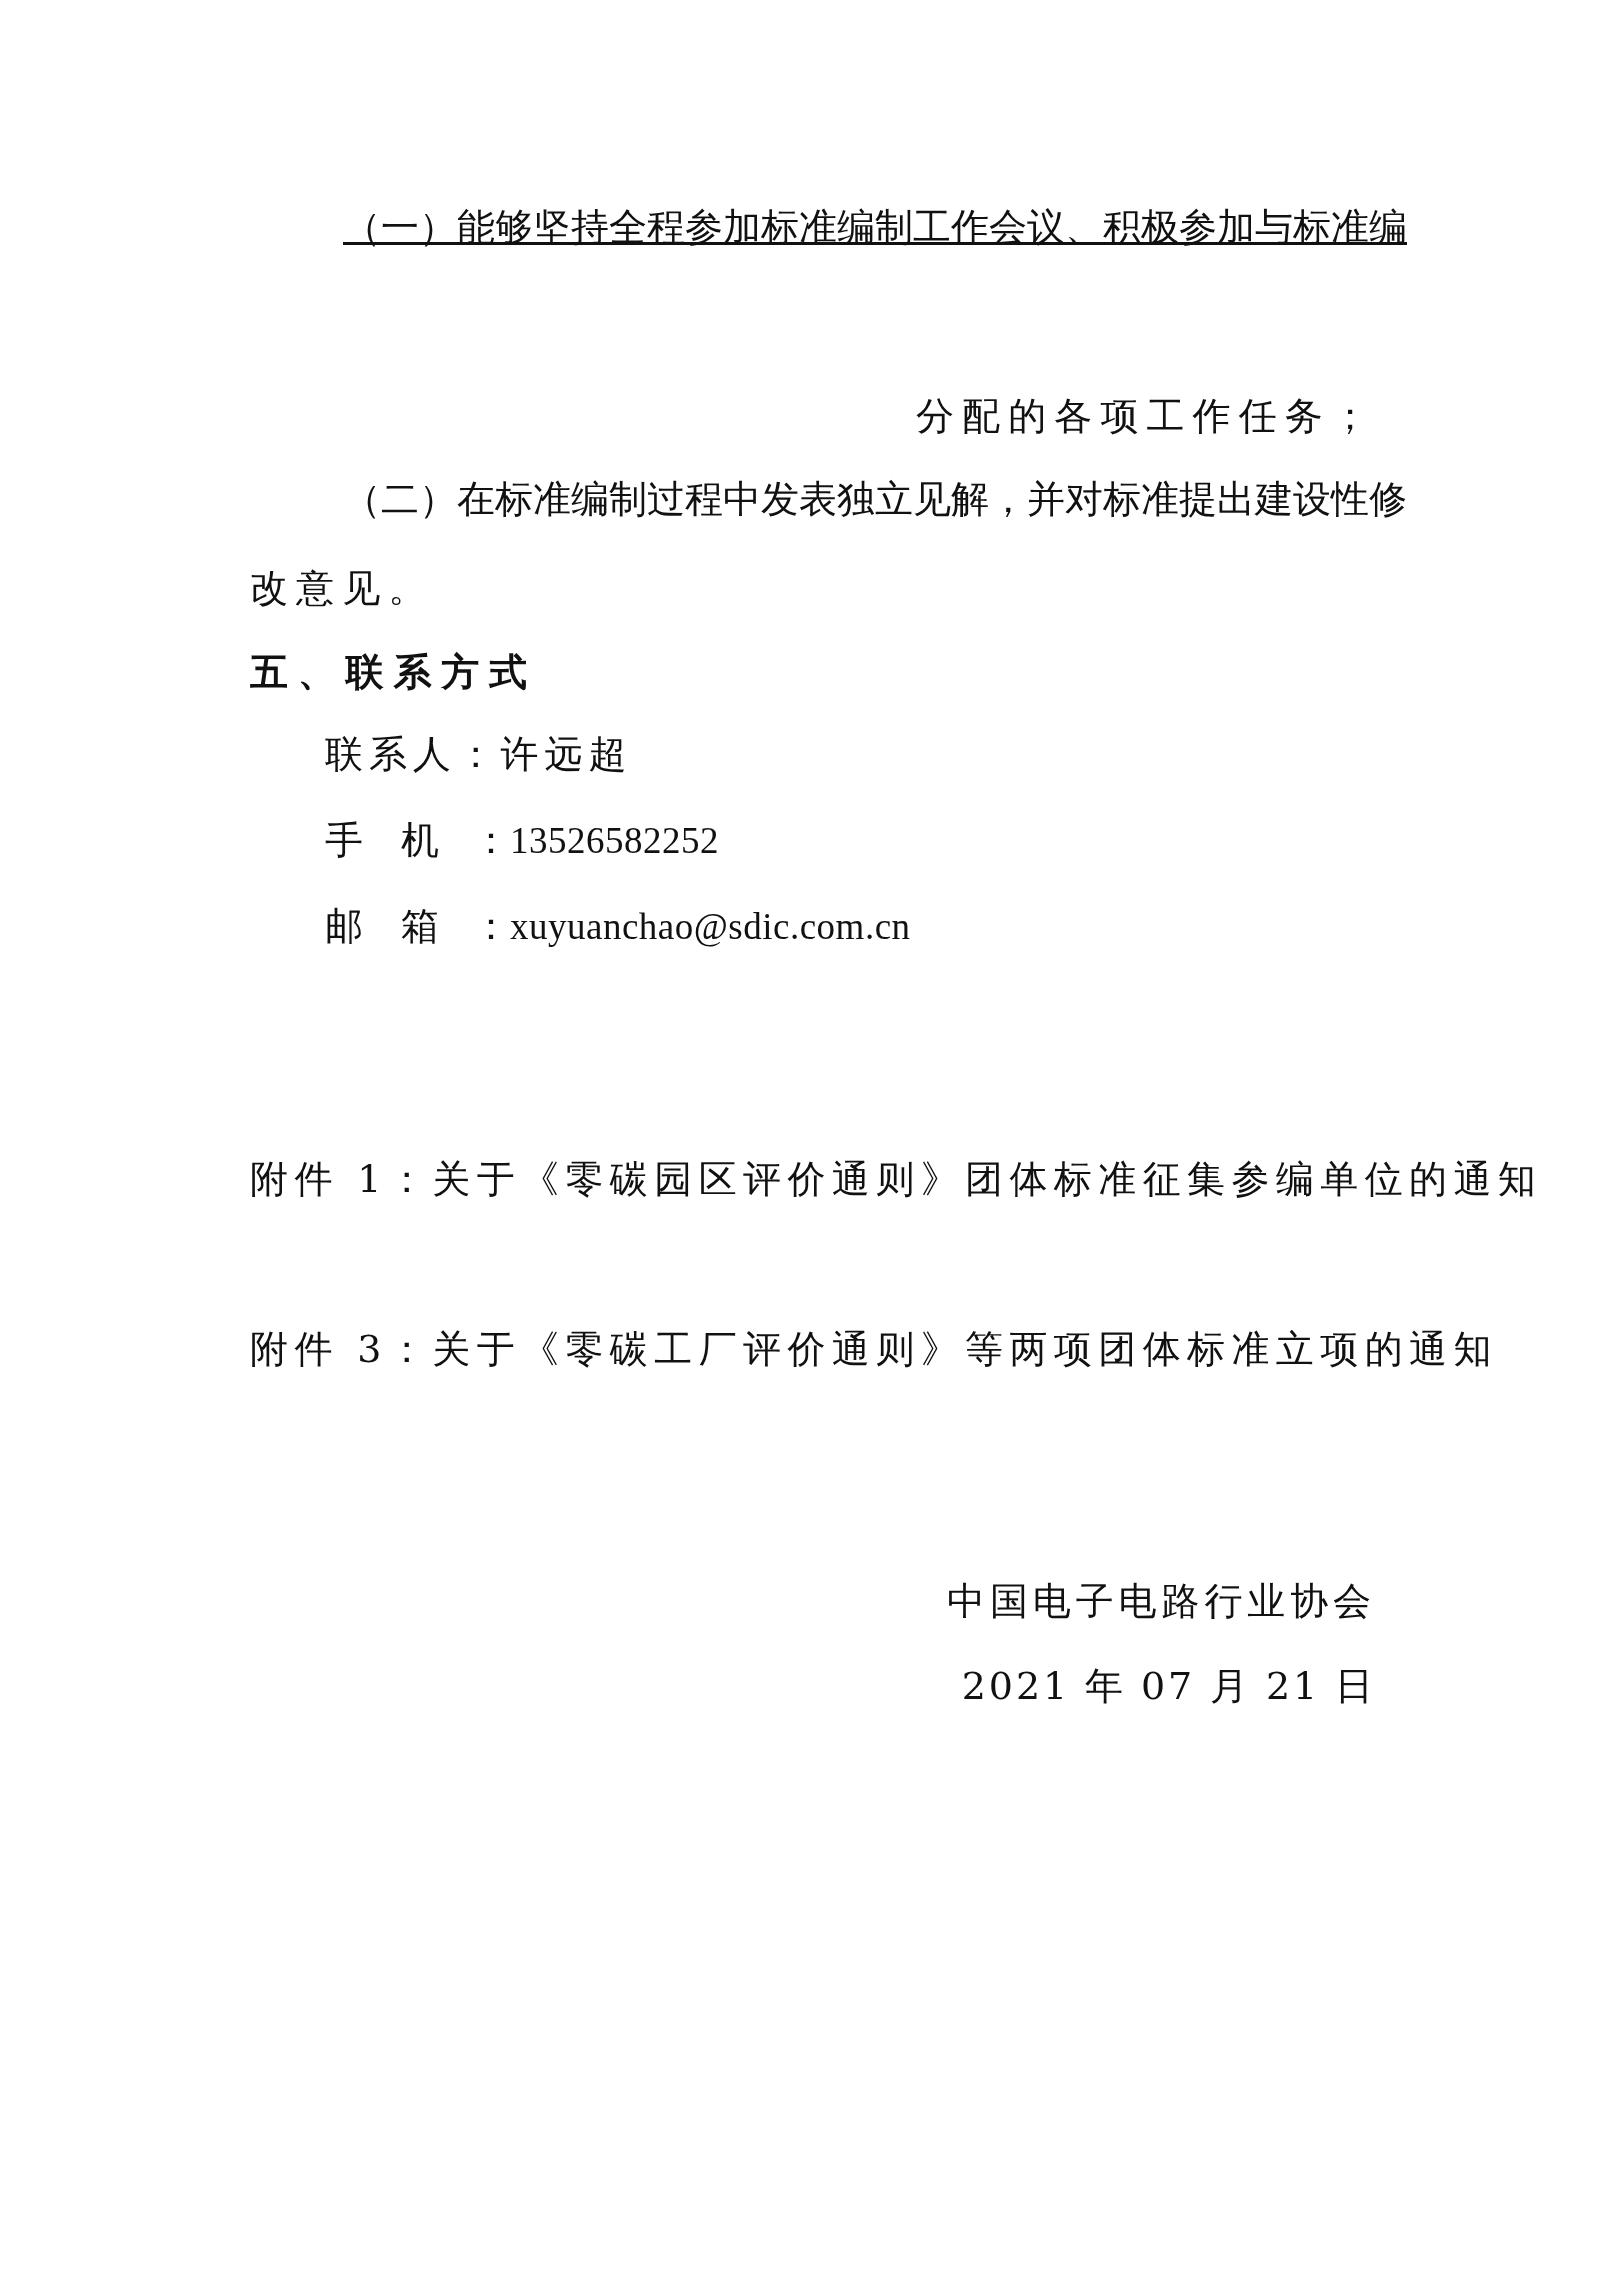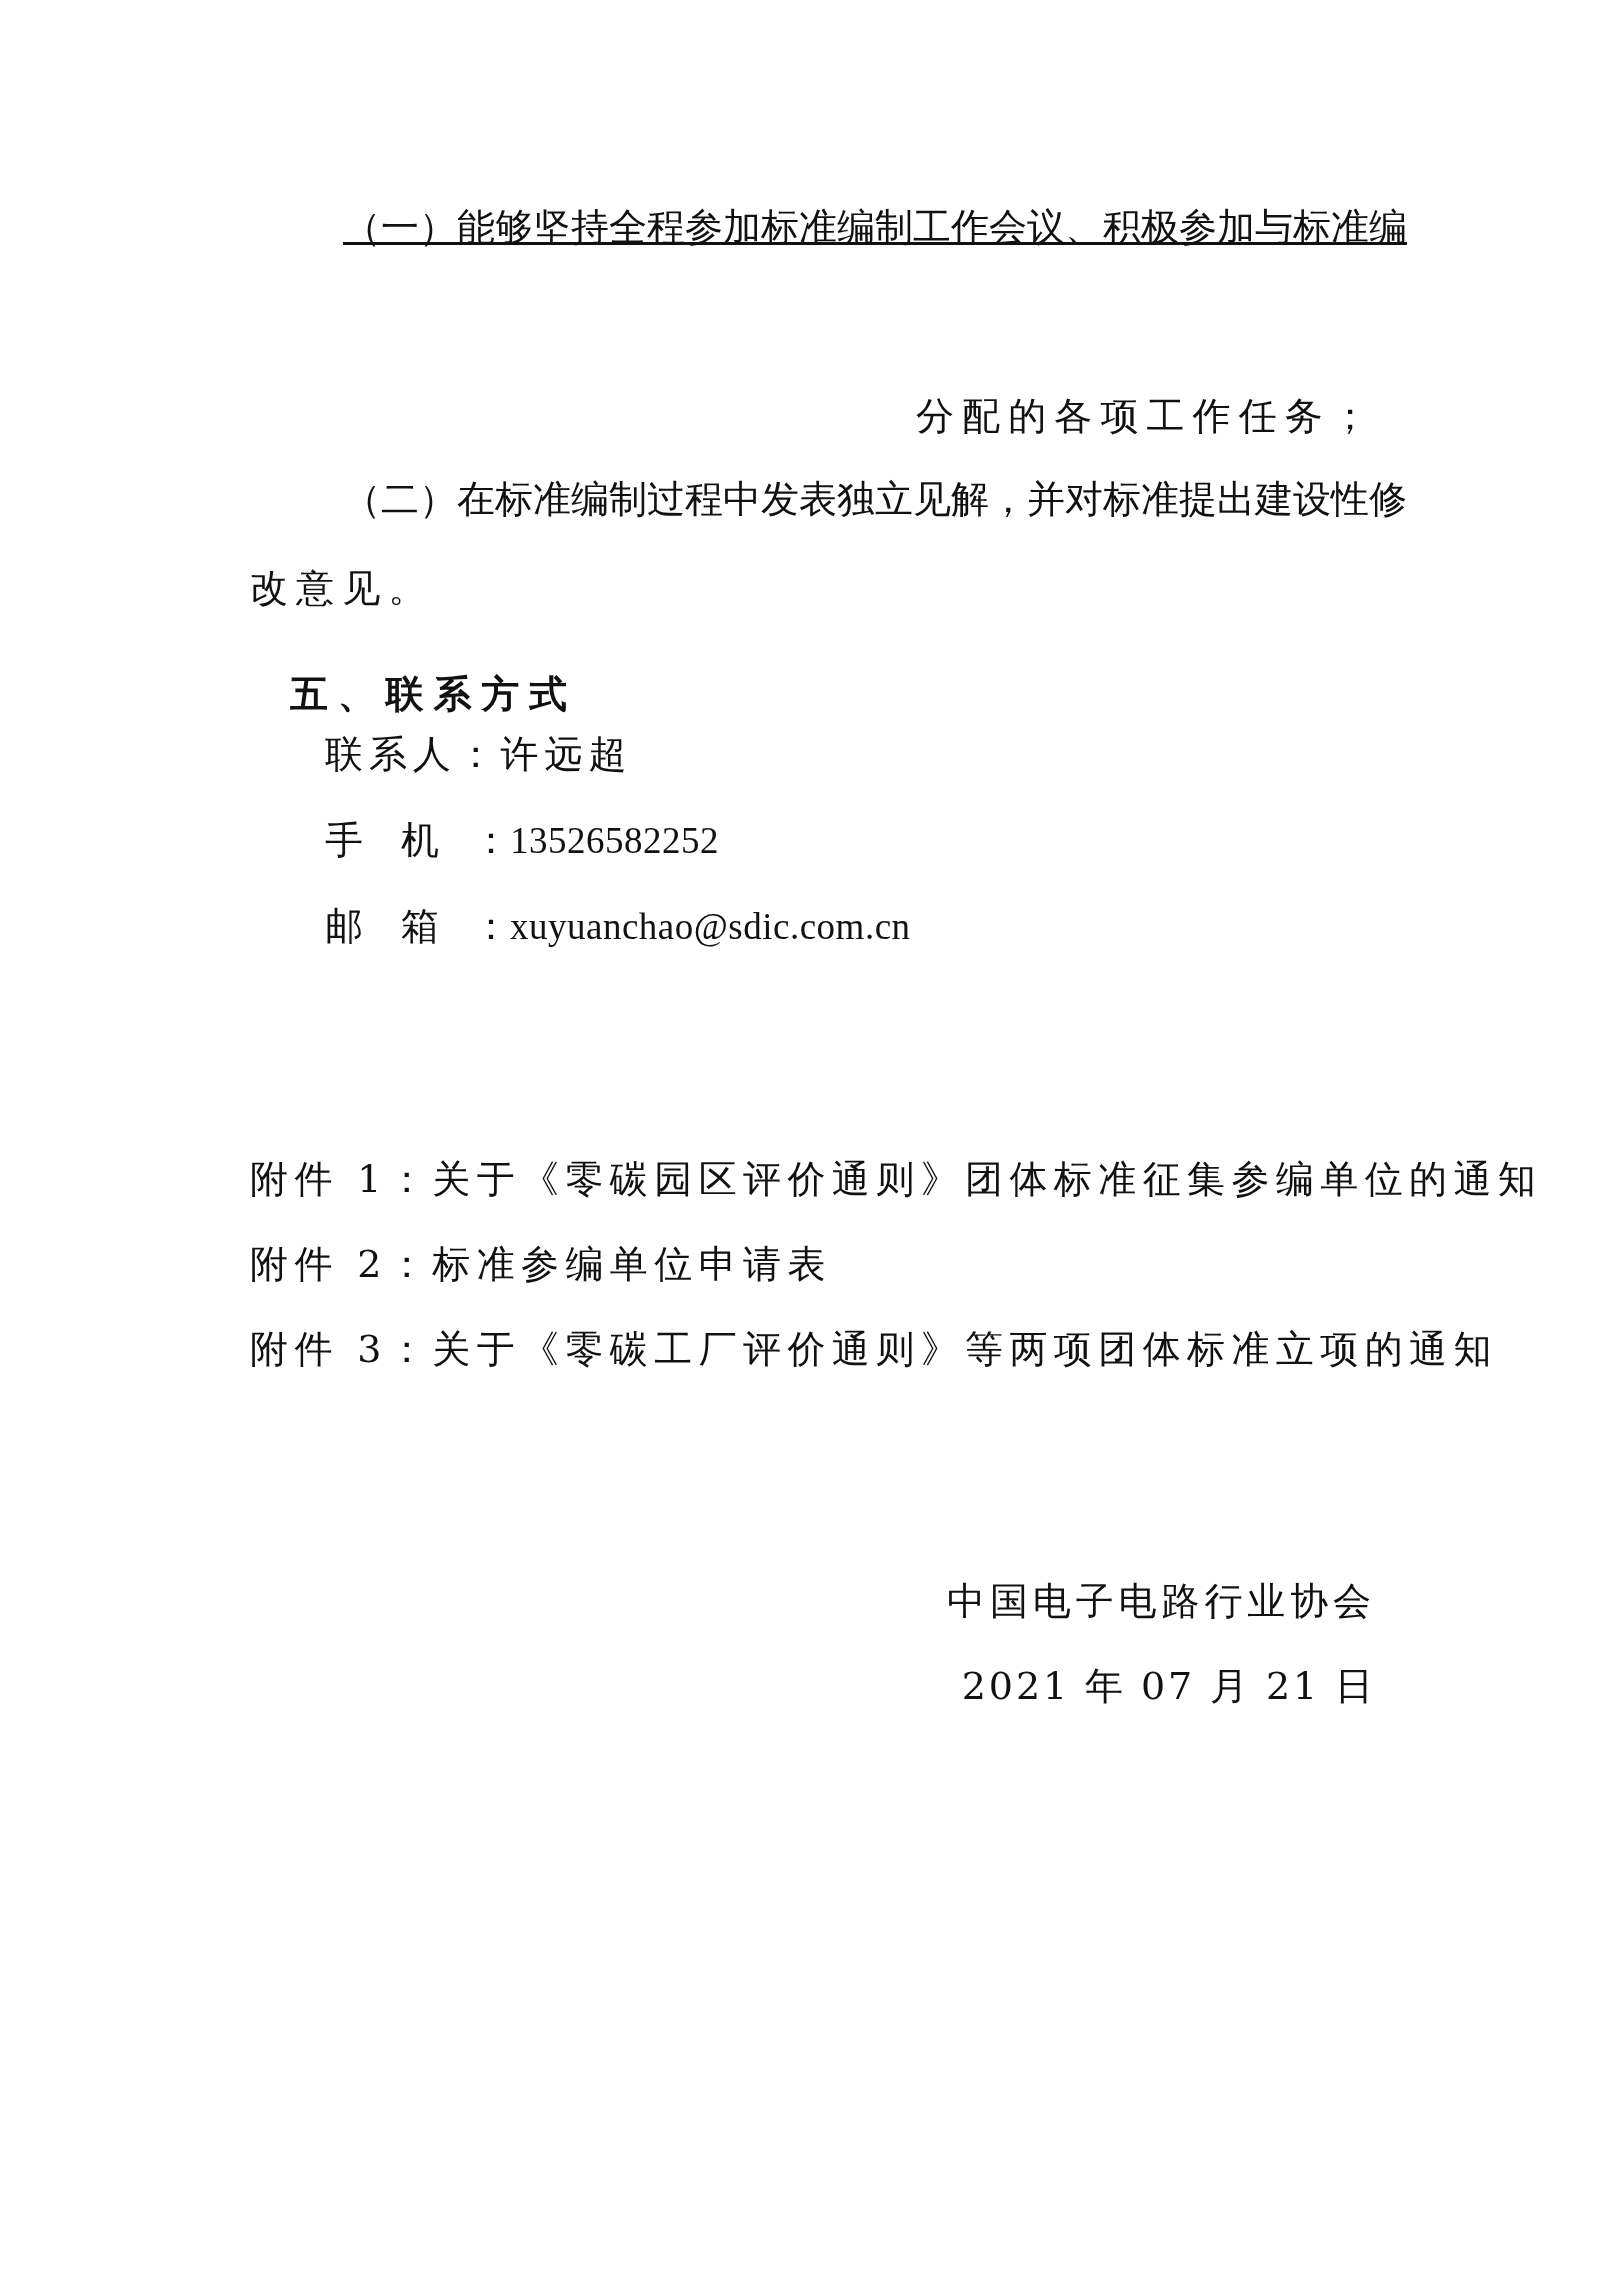--- a/index.html
+++ b/index.html
@@ -74,40 +74,37 @@
 <body>
 
 <div class="page">
 
   <div class="line indent justify" style="top:204px;text-decoration:underline;">（一）能够坚持全程参加标准编制工作会议、积极参加与标准编</div>
   <div class="line" style="top:393px;text-align:right;">分配的各项工作任务；</div>
 
   <div class="line indent justify" style="top:476px;">（二）在标准编制过程中发表独立见解，并对标准提出建设性修</div>
   <div class="line" style="top:565px;">改意见。</div>
 
-  <div class="line heading" style="top:671px;margin-left:40px;">五、联系方式</div>
+  <div class="line heading" style="top:649px;">五、联系方式</div>
 
   <div class="line indent" style="top:731px; left:325px; letter-spacing:5.9px;">
     <span>联系人：</span><span>许远超</span>
   </div>
 
   <div class="line indent" style="top:817px; left:325px; letter-spacing:0;">
     <span class="contact-label spread">手　机</span><span>：</span><span class="mono-val">13526582252</span>
   </div>
 
   <div class="line indent" style="top:903px; left:325px; letter-spacing:0;">
     <span class="contact-label spread">邮　箱</span><span>：</span><span class="mono-val">xuyuanchao@sdic.com.cn</span>
   </div>
 
   <div class="line" style="top:1156px; letter-spacing:6.4px;text-align:center;">
     <span>附件 1：</span><span>关于《零碳园区评价通则》团体标准征集参编单位的通知</span>
   </div>
-  <div class="line" style="top:1241px; letter-spacing:6.4px;">
-    <span>附件 2：</span><span>标准参编单位申请表</span>
-  </div>
   <div class="line" style="top:1326px; letter-spacing:6.4px;">
     <span>附件 3：</span><span>关于《零碳工厂评价通则》等两项团体标准立项的通知</span>
   </div>
 
   <div class="sig" style="top:1578px; letter-spacing:4.9px;">中国电子电路行业协会</div>
   <div class="sig" style="top:1663px; letter-spacing:2.9px;">2021 年 07 月 21 日</div>
 
 </div>
 
 

